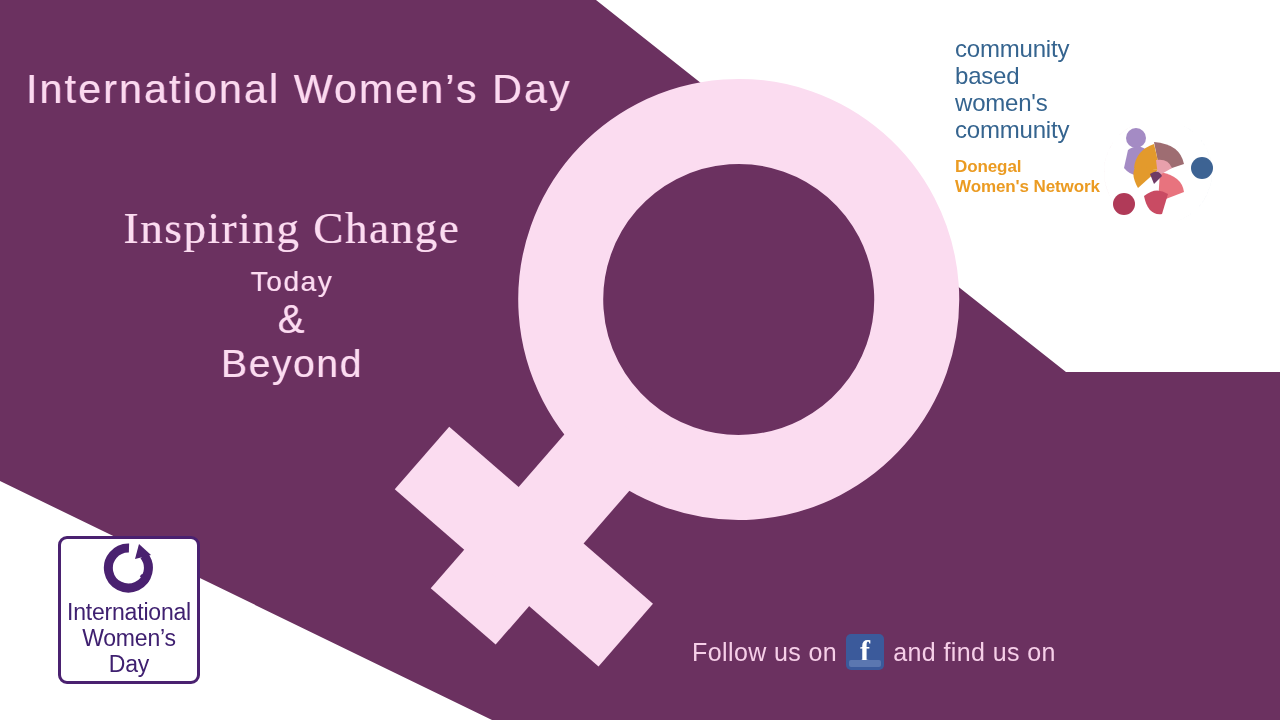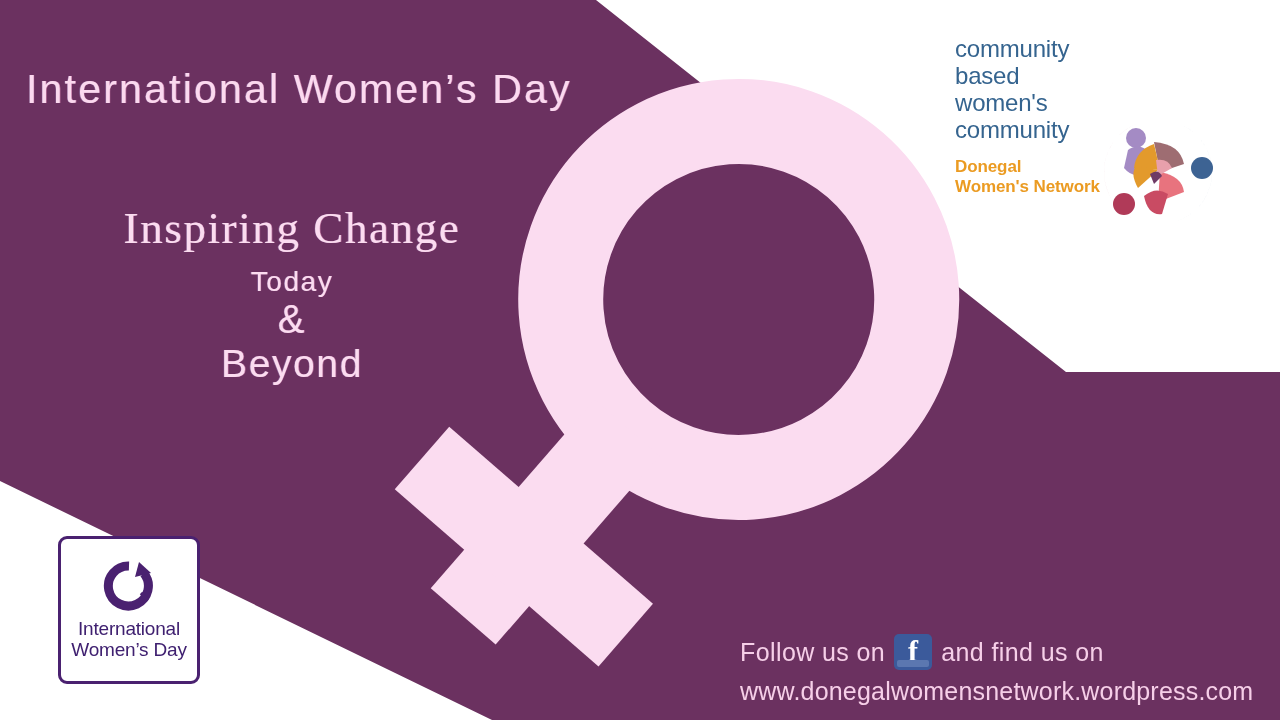--- a/index.html
+++ b/index.html
@@ -38,21 +38,21 @@
     letter-spacing:1.6px; line-height:1.06;
     text-shadow:0.6px 0 0 rgba(255,170,210,.5), -0.6px 0 0 rgba(200,200,255,.3);
   }
   .tag-l1 { font-size:45px; display:block;font-family:Liberation Serif, serif; }
   .tag-l2 { font-size:28px; display:block; margin-top:14px; }
   .tag-l3 { font-size:40px; display:block; margin-top:2px; }
   .tag-l4 { font-size:39px; display:block; margin-top:2px; }
 
   
   .follow {
-    position:absolute; left:740px; top:634px;
+    position:absolute; left:692px; top:634px;
     color:#f6cfe8; letter-spacing:0.4px;
   }
   .follow-row1 {
     display:flex; align-items:center; gap:9px;
     font-size:25px; line-height:1;
   }
   .follow-url {
     font-size:25px; line-height:1; margin-top:9px;
     letter-spacing:0.2px; white-space:nowrap;
   }
@@ -77,21 +77,21 @@
   .iwd-badge {
     position:absolute; left:58px; top:536px;
     width:142px; height:148px;
     border:3px solid #4a2170; border-radius:9px;
     background:#ffffff;
     display:flex; flex-direction:column;
     align-items:center; justify-content:center;
   }
   .iwd-mark { width:56px; height:52px; margin-bottom:6px; }
   .iwd-text {
-    color:#3f2070; font-size:19px; line-height:1.12;
+    color:#3f2070; font-size:23px; line-height:1.12;
     text-align:center; font-weight:400; letter-spacing:-0.2px;
   }
 
   
   .ncwn-logo {
     position:absolute; left:955px; top:36px;
     width:270px; height:200px;
   }
   .ncwn-text { position:absolute; left:0; top:0; width:172px; }
   .ncwn-l1 {
@@ -184,16 +184,15 @@
 
   <div class="follow">
     <div class="follow-row1">
       <span>Follow us on</span>
       <span class="fb-icon">
         <span class="f">f</span>
         <span class="bar"></span>
       </span>
       <span>and find us on</span>
     </div>
-    <div class="follow-url">www.donegalwomensnetwork.wordpress.com</div>
   </div>
 
 </div>
 
 </body></html>

